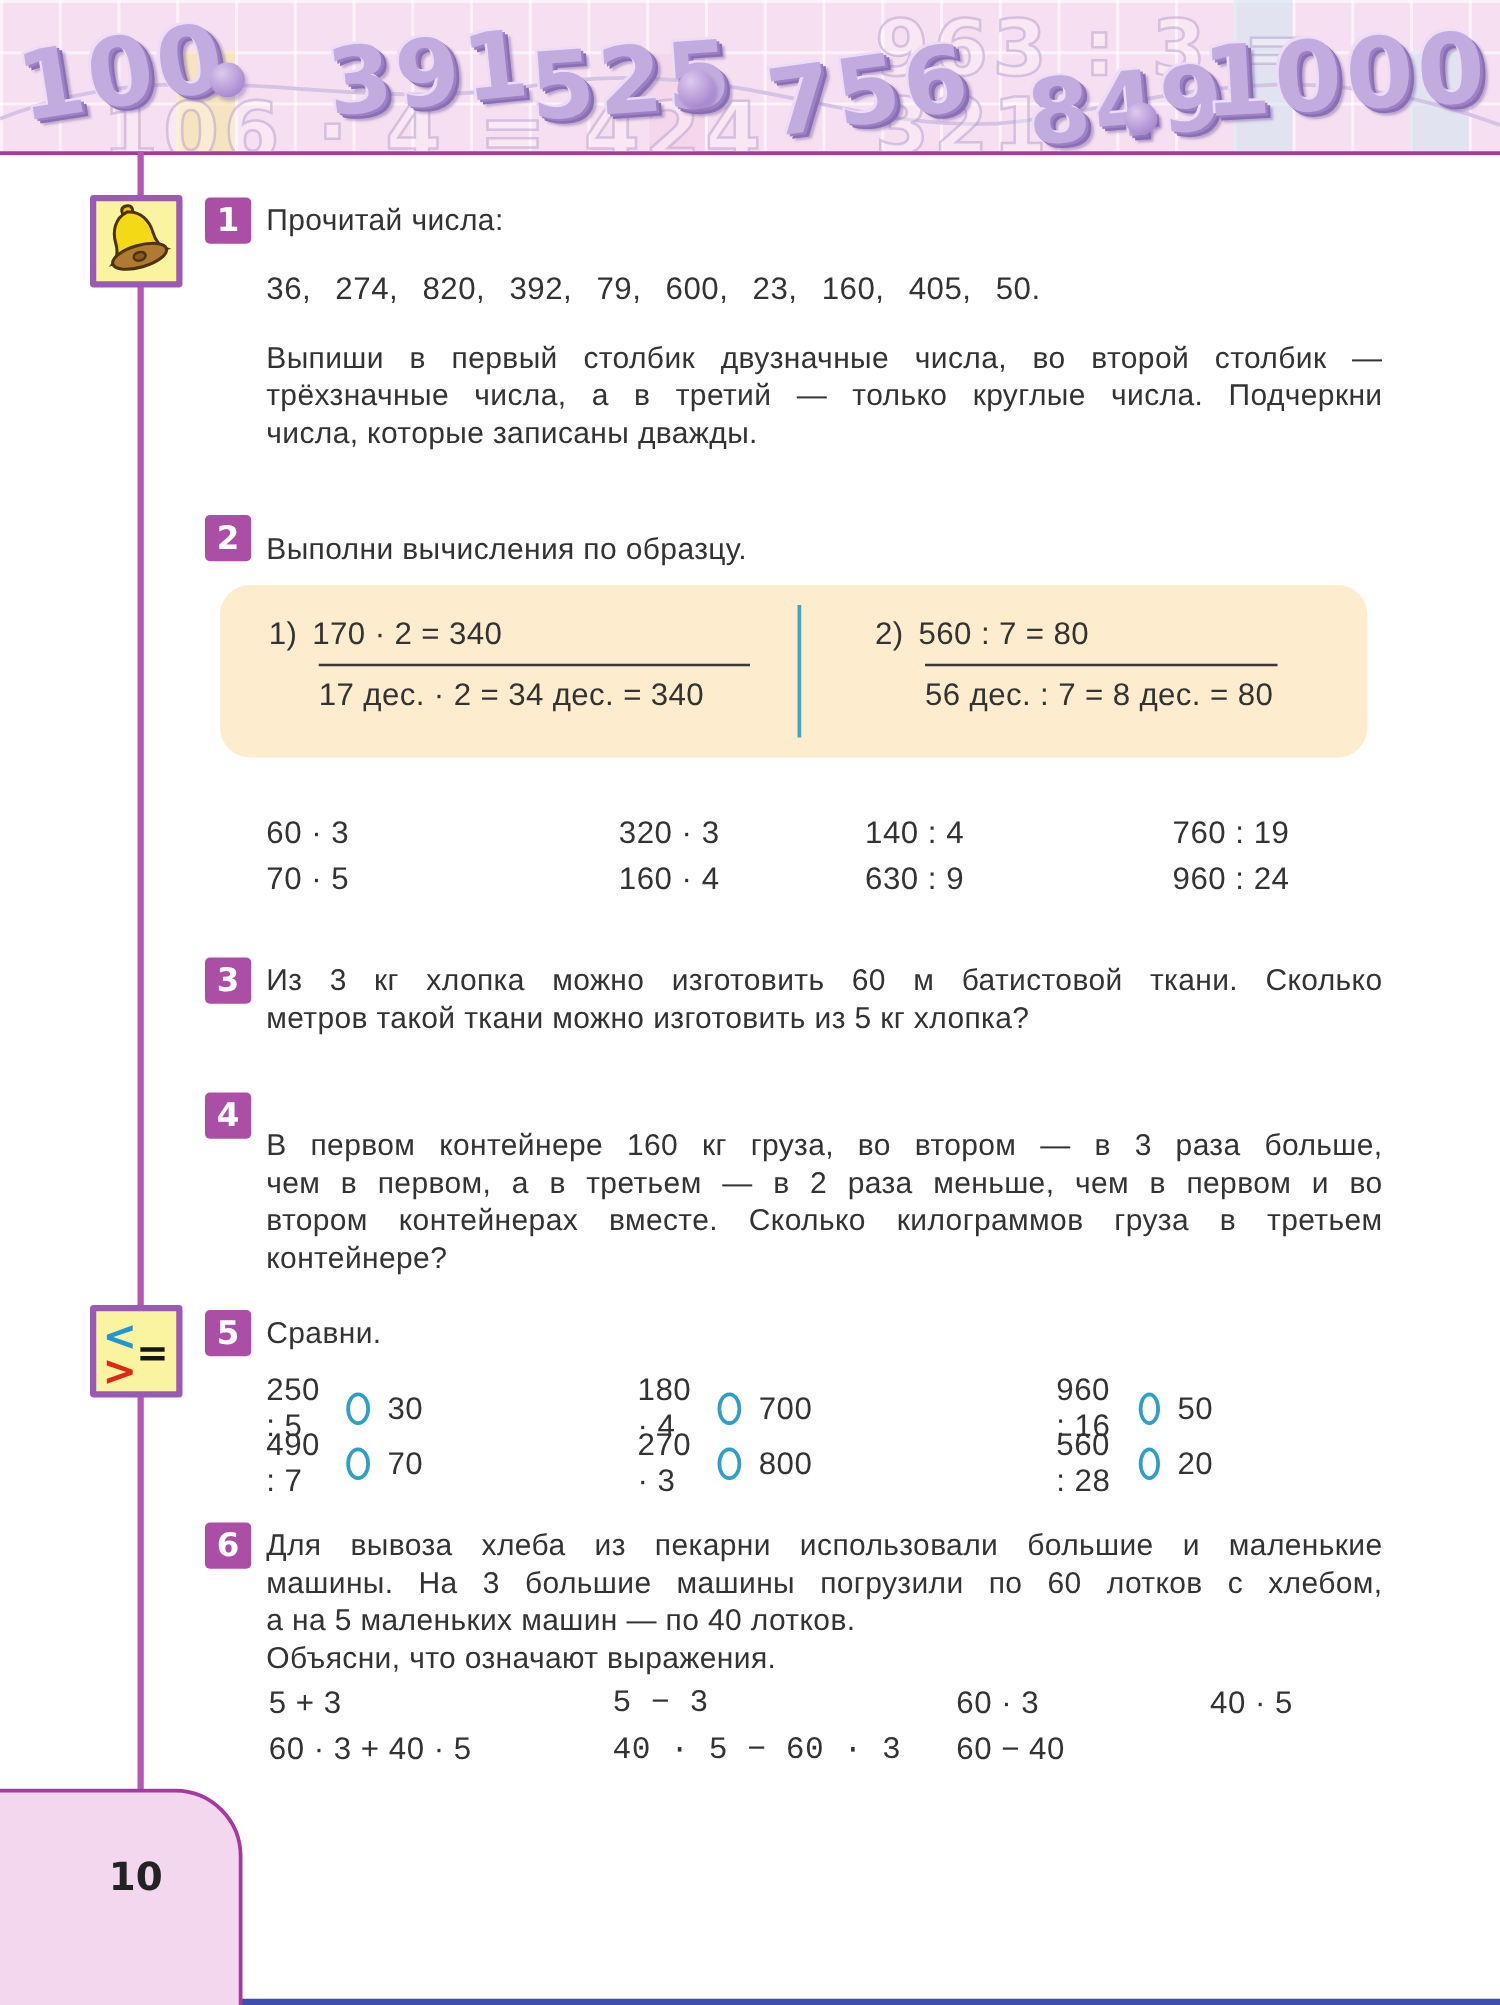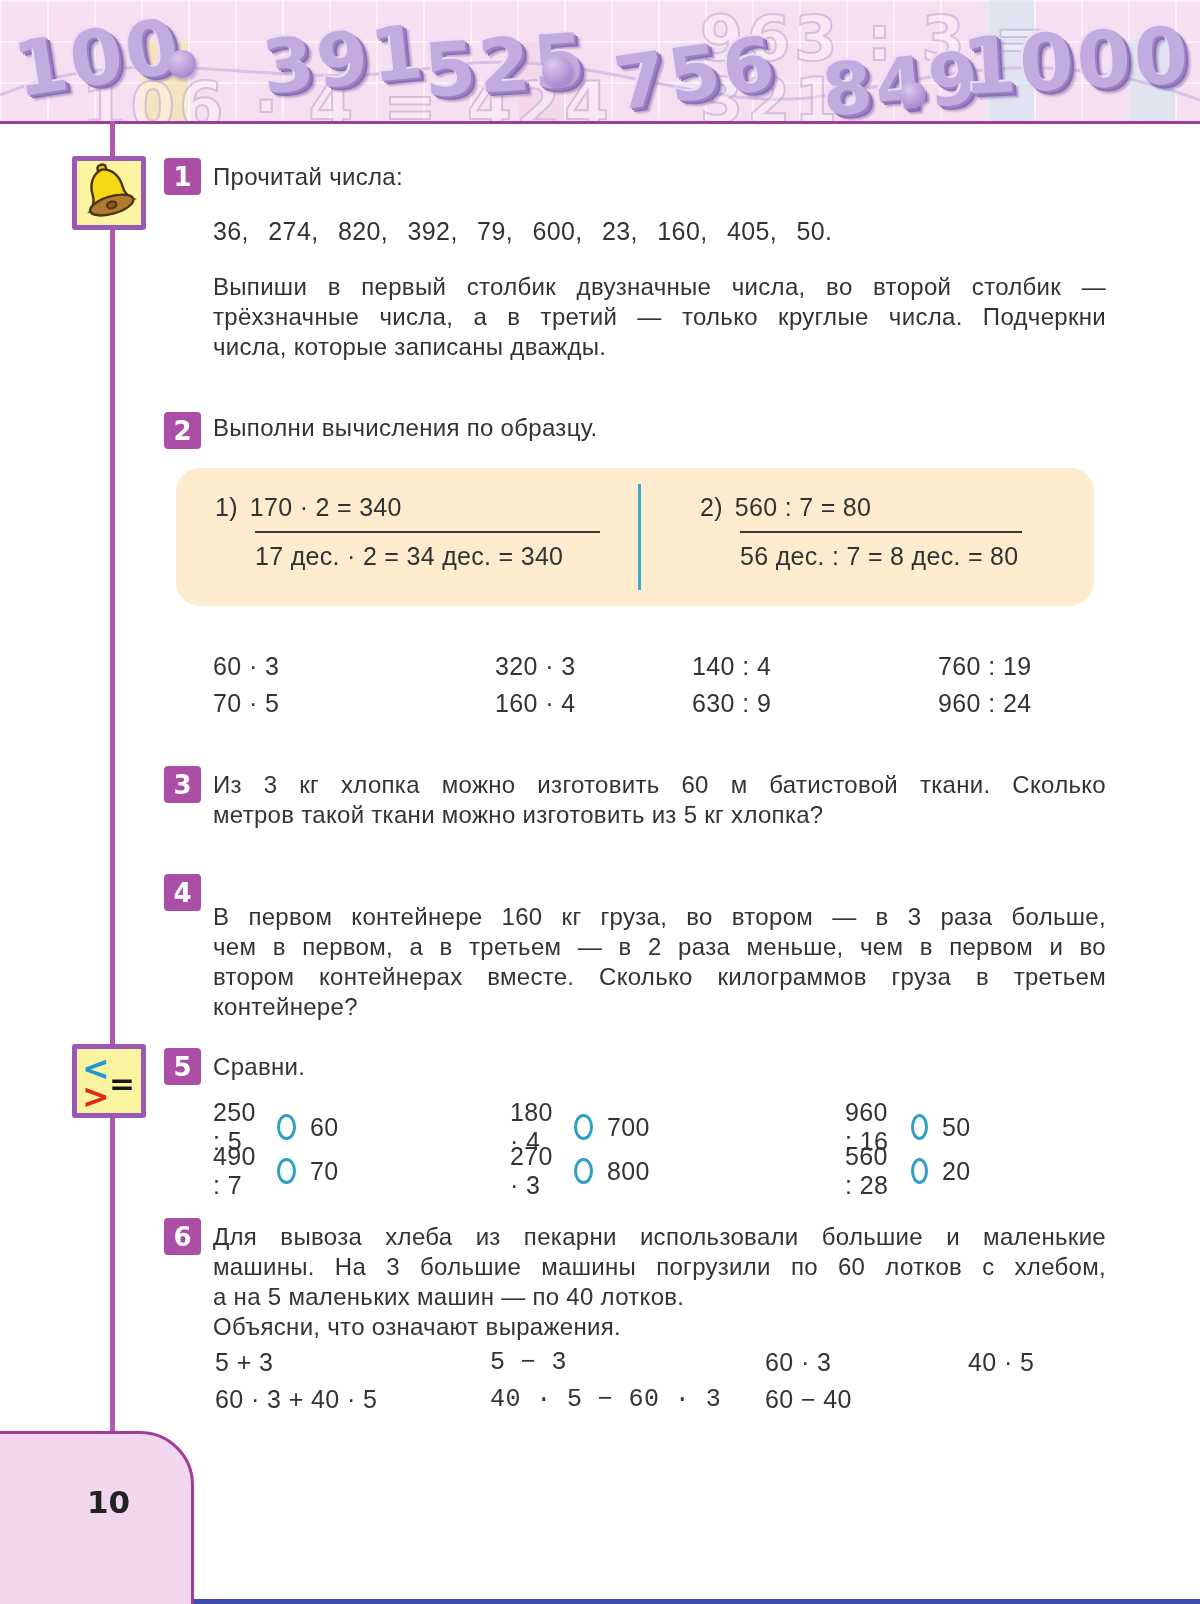--- a/index.html
+++ b/index.html
@@ -131,21 +131,21 @@
   <div class="badge" style="top:158px;">1</div>
   <div class="ttl" style="top:163px;">Прочитай числа:</div>
   <div class="numline" style="top:217px;">36, 274, 820, 392, 79, 600, 23, 160, 405, 50.</div>
   <div class="para" style="top:272px;">
     <div class="jline">Выпиши в первый столбик двузначные числа, во второй столбик —</div>
     <div class="jline">трёхзначные числа, а в третий — только круглые числа. Подчеркни</div>
     <div class="lline">числа, которые записаны дважды.</div>
   </div>
 
   <div class="badge" style="top:412px;">2</div>
-  <div class="ttl" style="top:414px;text-align:right;">Выполни вычисления по образцу.</div>
+  <div class="ttl" style="top:426px;text-align:right;">Выполни вычисления по образцу.</div>
 
   <div class="exbox">
     <div class="exdiv"></div>
     <div class="excol left">
       <div class="exrow1">
         <span>1)</span>
         <span>170 · 2 = 340</span>
       </div>
       <div class="exrule l"></div>
       <div class="exrow2">17 дес. · 2 = 34 дес. = 340</div>
@@ -191,21 +191,21 @@
     <div class="lline">контейнере?</div>
   </div>
 
   <div class="badge" style="top:1048px;">5</div>
   <div class="ttl" style="top:1053px;">Сравни.</div>
 
   <div class="cmprow" style="top:1098px;">
     <div class="cmpcell" style="left:213px;">
       <span>250 : 5</span>
       <div class="circle"></div>
-      <span>60</span>
+      <span>30</span>
     </div>
     <div class="cmpcell" style="left:510px;">
       <span>180 · 4</span>
       <div class="circle"></div>
       <span>700</span>
     </div>
     <div class="cmpcell" style="left:845px;">
       <span>960 : 16</span>
       <div class="circle"></div>
       <span>50</span>

